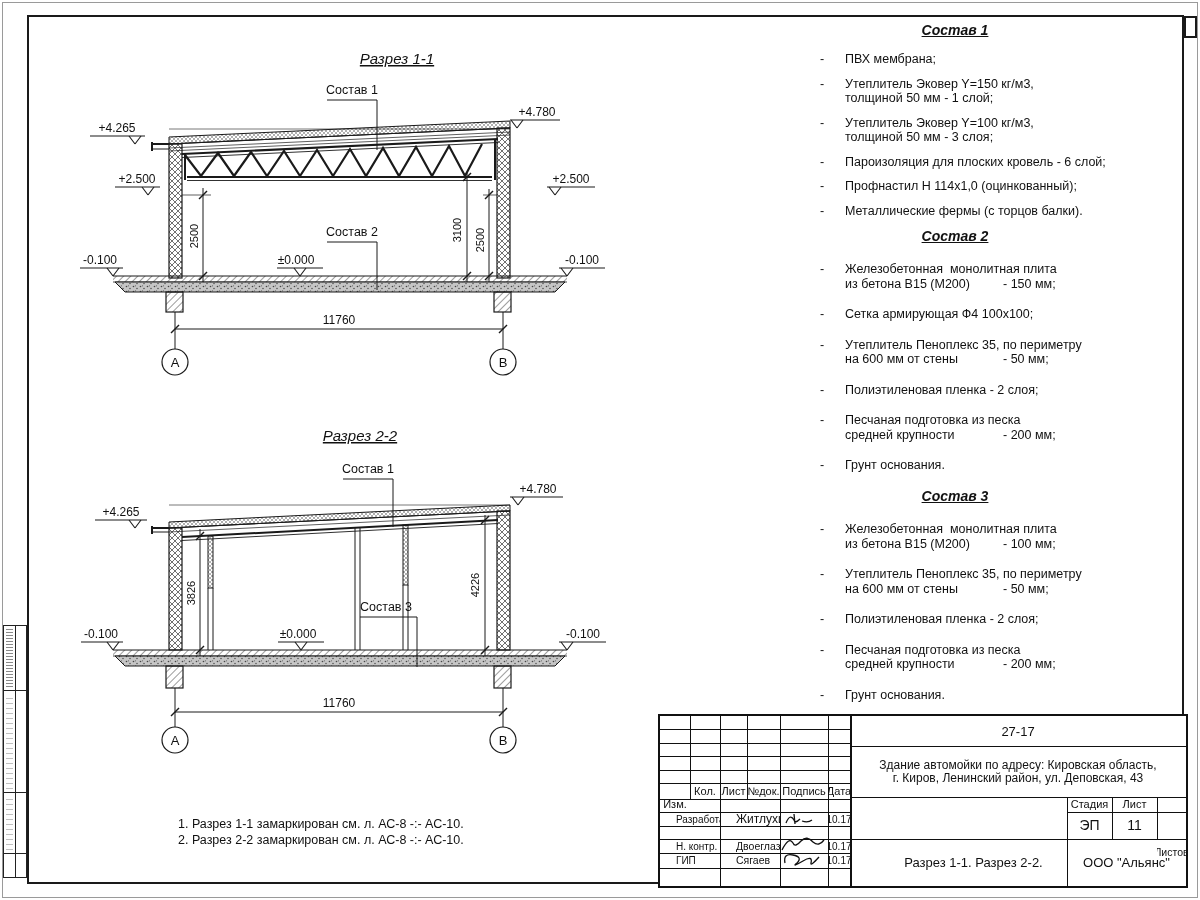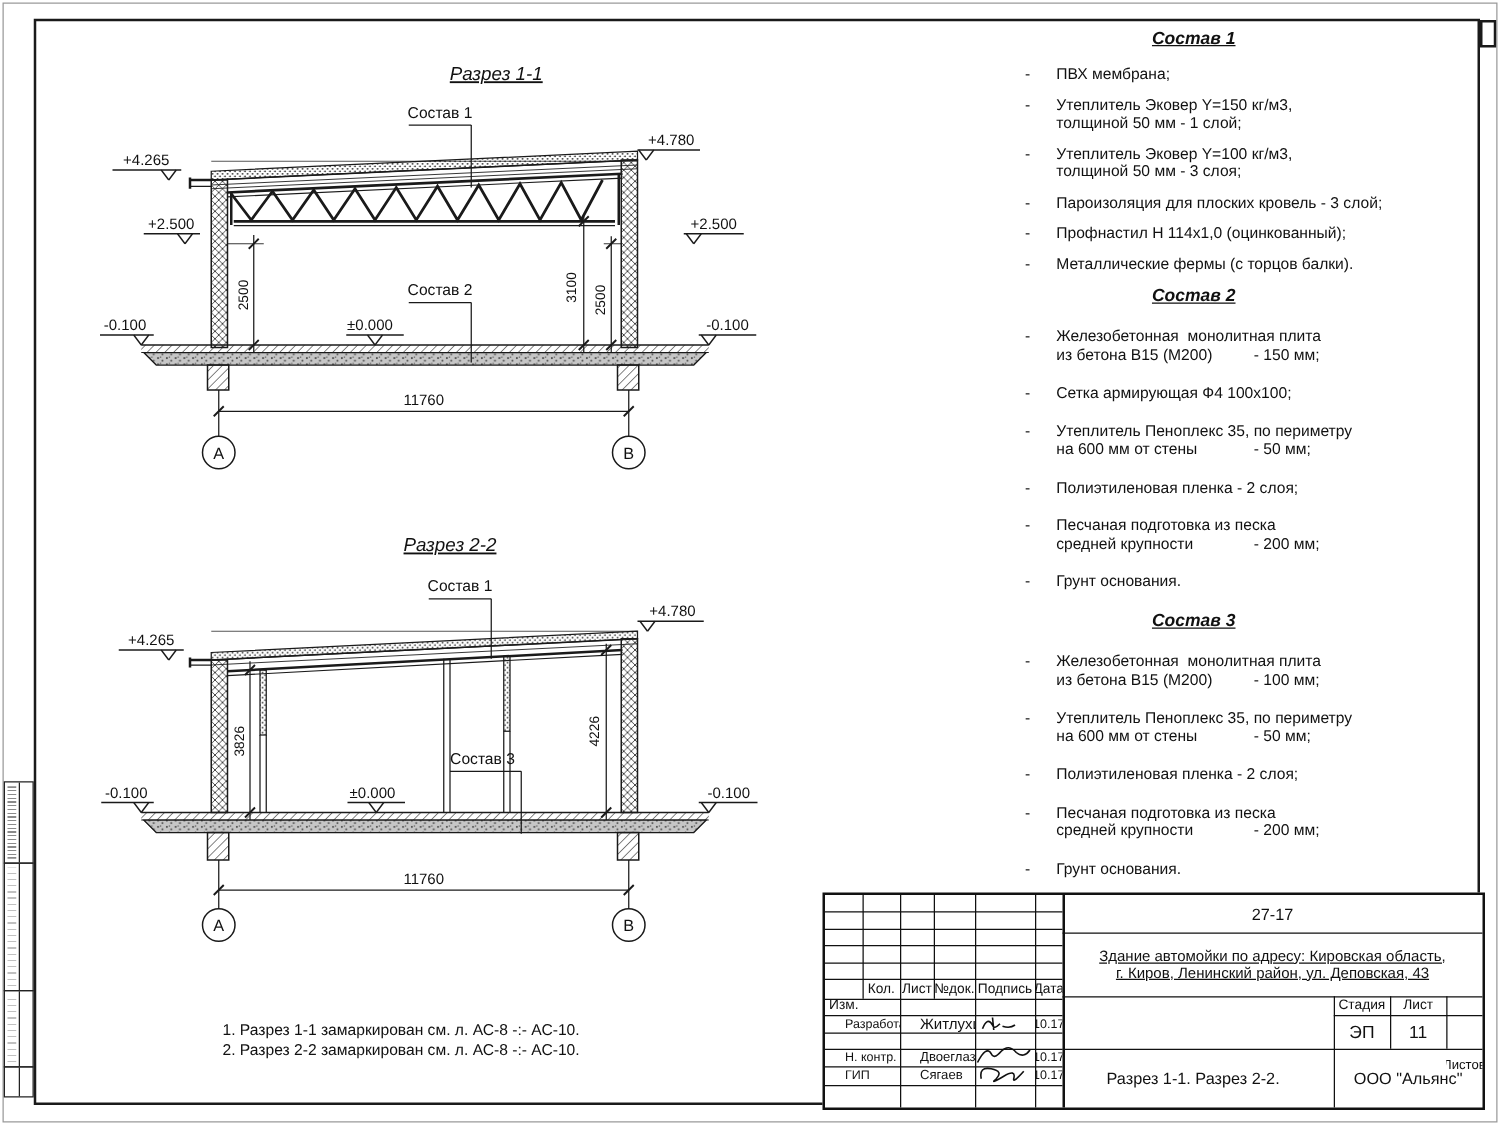--- a/index.html
+++ b/index.html
@@ -371,21 +371,21 @@
           <div class="line"><span>Утеплитель Эковер Y=150 кг/м3,</span></div>
           <div class="line"><span>толщиной 50 мм - 1 слой;</span></div>
         </div>
         <div class="list-item">
           <span class="dash">-</span>
           <div class="line"><span>Утеплитель Эковер Y=100 кг/м3,</span></div>
           <div class="line"><span>толщиной 50 мм - 3 слоя;</span></div>
         </div>
         <div class="list-item">
           <span class="dash">-</span>
-          <div class="line"><span>Пароизоляция для плоских кровель - 3 слой;</span></div>
+          <div class="line"><span>Пароизоляция для плоских кровель - 6 слой;</span></div>
         </div>
         <div class="list-item">
           <span class="dash">-</span>
           <div class="line"><span>Профнастил Н 114х1,0 (оцинкованный);</span></div>
         </div>
         <div class="list-item">
           <span class="dash">-</span>
           <div class="line"><span>Металлические фермы (с торцов балки).</span></div>
         </div>
       </div>
@@ -496,25 +496,25 @@
       <path d="M4,12 Q8,2 12,9 Q13,13 18,8 M12,3 L13,13 M20,10 Q26,12 30,9" fill="none" stroke="#111" stroke-width="1.3"></path>
     </svg>
     <svg class="abs" style="left:119px;top:118px;" width="48" height="22">
       <path d="M3,16 Q10,2 14,9 Q16,14 22,7 Q28,1 34,8 Q40,13 45,6" fill="none" stroke="#111" stroke-width="1.3"></path>
     </svg>
     <svg class="abs" style="left:119px;top:133px;" width="48" height="20">
       <path d="M6,14 Q4,4 14,6 Q24,8 18,14 Q12,19 24,12 Q34,6 32,14 Q31,18 40,8" fill="none" stroke="#111" stroke-width="1.3"></path>
     </svg>
 
     <div class="tbcell" style="left:190px;top:0;width:336px;height:30px;font-size:13px;">27-17</div>
-    <div class="tbcell" style="left:190px;top:30px;width:336px;height:51px;font-size:12px;flex-direction:column;text-decoration:underline;">
+    <div class="tbcell" style="left:190px;top:30px;width:336px;height:51px;font-size:12px;flex-direction:column;">
       <div>Здание автомойки по адресу: Кировская область,</div>
       <div>г. Киров, Ленинский район, ул. Деповская, 43</div>
     </div>
-    <div class="tbcell" style="left:186px;top:123px;width:217px;height:47px;font-size:13px;">Разрез 1-1. Разрез 2-2.</div>
+    <div class="tbcell" style="left:205px;top:123px;width:217px;height:47px;font-size:13px;">Разрез 1-1. Разрез 2-2.</div>
     <div class="tbcell" style="left:407px;top:81px;width:45px;height:15px;">Стадия</div>
     <div class="tbcell" style="left:452px;top:81px;width:45px;height:15px;">Лист</div>
     <div class="tbcell" style="left:497px;top:81px;width:29px;height:15px;font-size:10.5px;margin-top:48px;">Листов</div>
     <div class="tbcell" style="left:407px;top:96px;width:45px;height:27px;font-size:14px;">ЭП</div>
     <div class="tbcell" style="left:452px;top:96px;width:45px;height:27px;font-size:14px;">11</div>
     <div class="tbcell" style="left:497px;top:96px;width:29px;height:27px;font-size:14px;"></div>
     <div class="tbcell" style="left:407px;top:123px;width:119px;height:47px;font-size:13px;">ООО "Альянс"</div>
   </div>
 
 </div>

